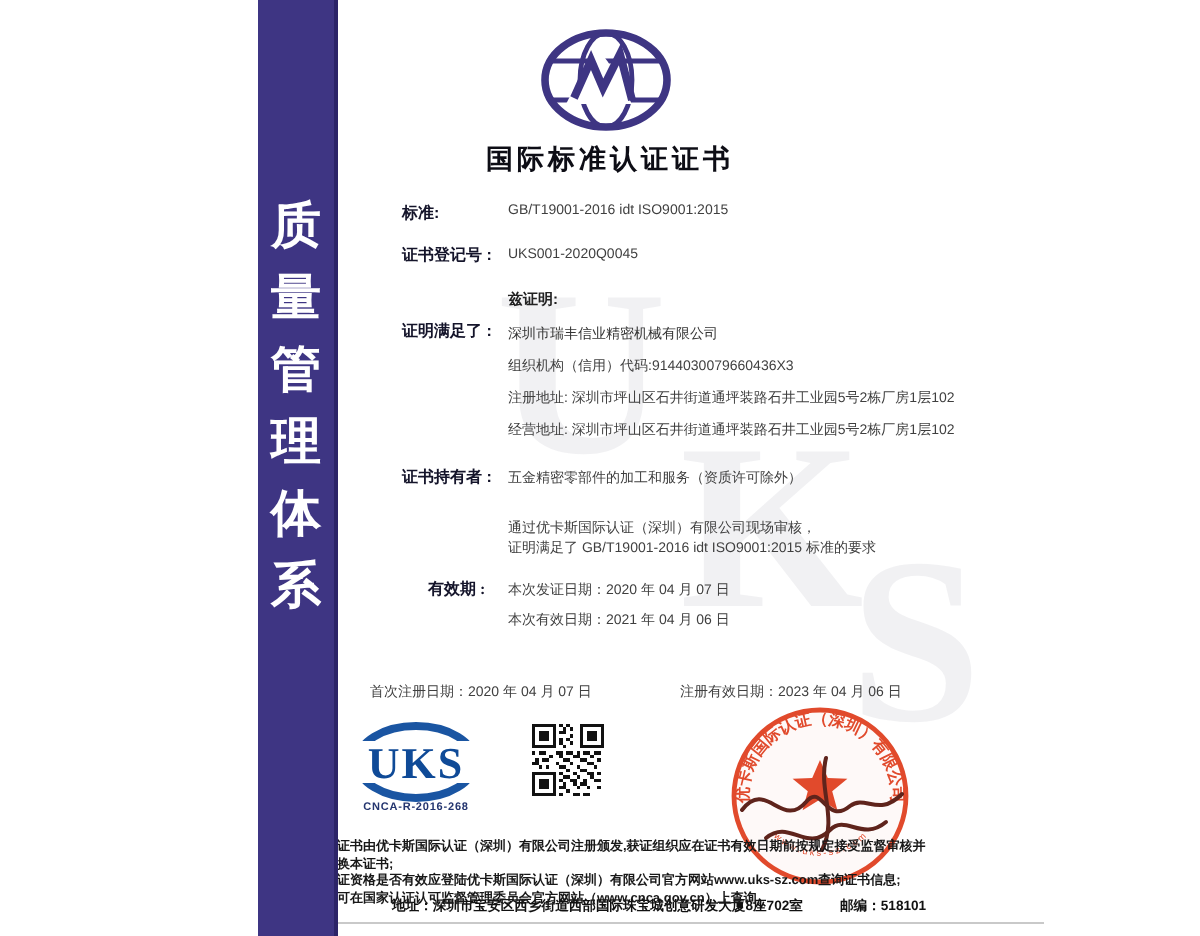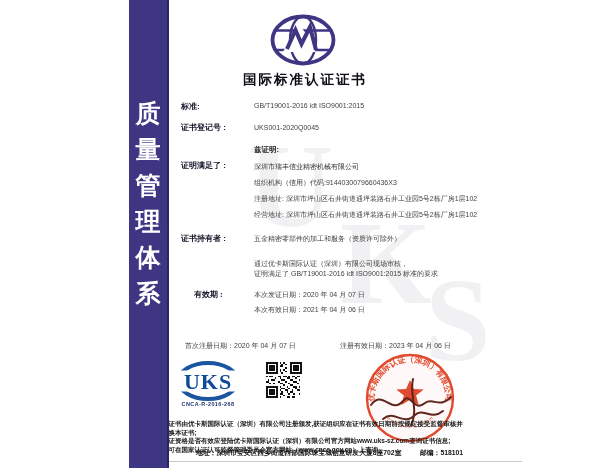--- a/index.html
+++ b/index.html
@@ -9,21 +9,21 @@
   .band{position:absolute;left:129px;top:0;width:40px;height:468px;background:#3e3583;
         border-right:2px solid #2c2468;display:flex;flex-direction:column;align-items:center;
         padding-top:101px;gap:11px;box-sizing:border-box;z-index:3;}
   .band span{color:#fff;font-size:25px;font-weight:bold;line-height:1;}
   
   .wm{position:absolute;font-size:118px;font-weight:bold;color:rgba(95,95,120,0.09);
       z-index:0;font-family:"Liberation Serif",serif;line-height:1;}
   .content{position:absolute;inset:0;z-index:1;}
   .abs{position:absolute;white-space:nowrap;}
   .title{font-size:13.5px;font-weight:bold;color:#0d0d15;letter-spacing:2px;text-align:center;font-family:Liberation Serif, serif;}
-  .lbl{font-size:8px;font-weight:bold;color:#14142a;}
+  .lbl{font-size:8px;font-weight:bold;color:#14142a;margin-left:20px;}
   .val{font-size:7px;color:#3f3f3f;}
   .valdark{font-size:7px;color:#333;}
   .intro{font-size:7.5px;font-weight:bold;color:#222;}
   .cnca{font-size:5.5px;color:#24356f;letter-spacing:0.4px;font-weight:bold;}
   .disc{position:absolute;left:162px;top:420px;width:302px;font-size:6.5px;line-height:8.6px;
         color:#181818;font-weight:600;white-space:normal;z-index:2;}
   .addr{font-size:6.8px;font-weight:bold;color:#111;}
   .rule{position:absolute;left:160px;top:461px;width:362px;height:1px;background:#c9c9c9;}
 </style>
 </head>

